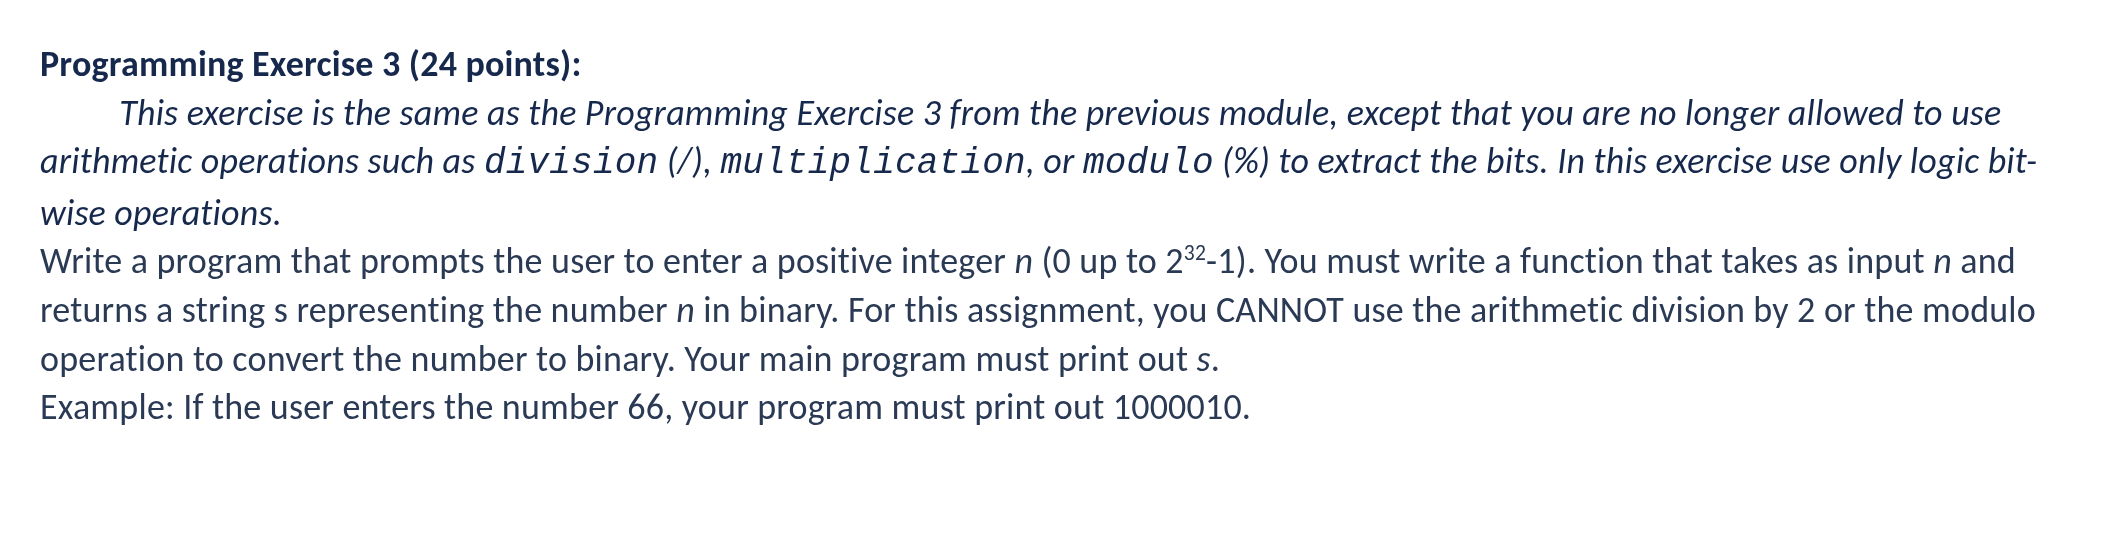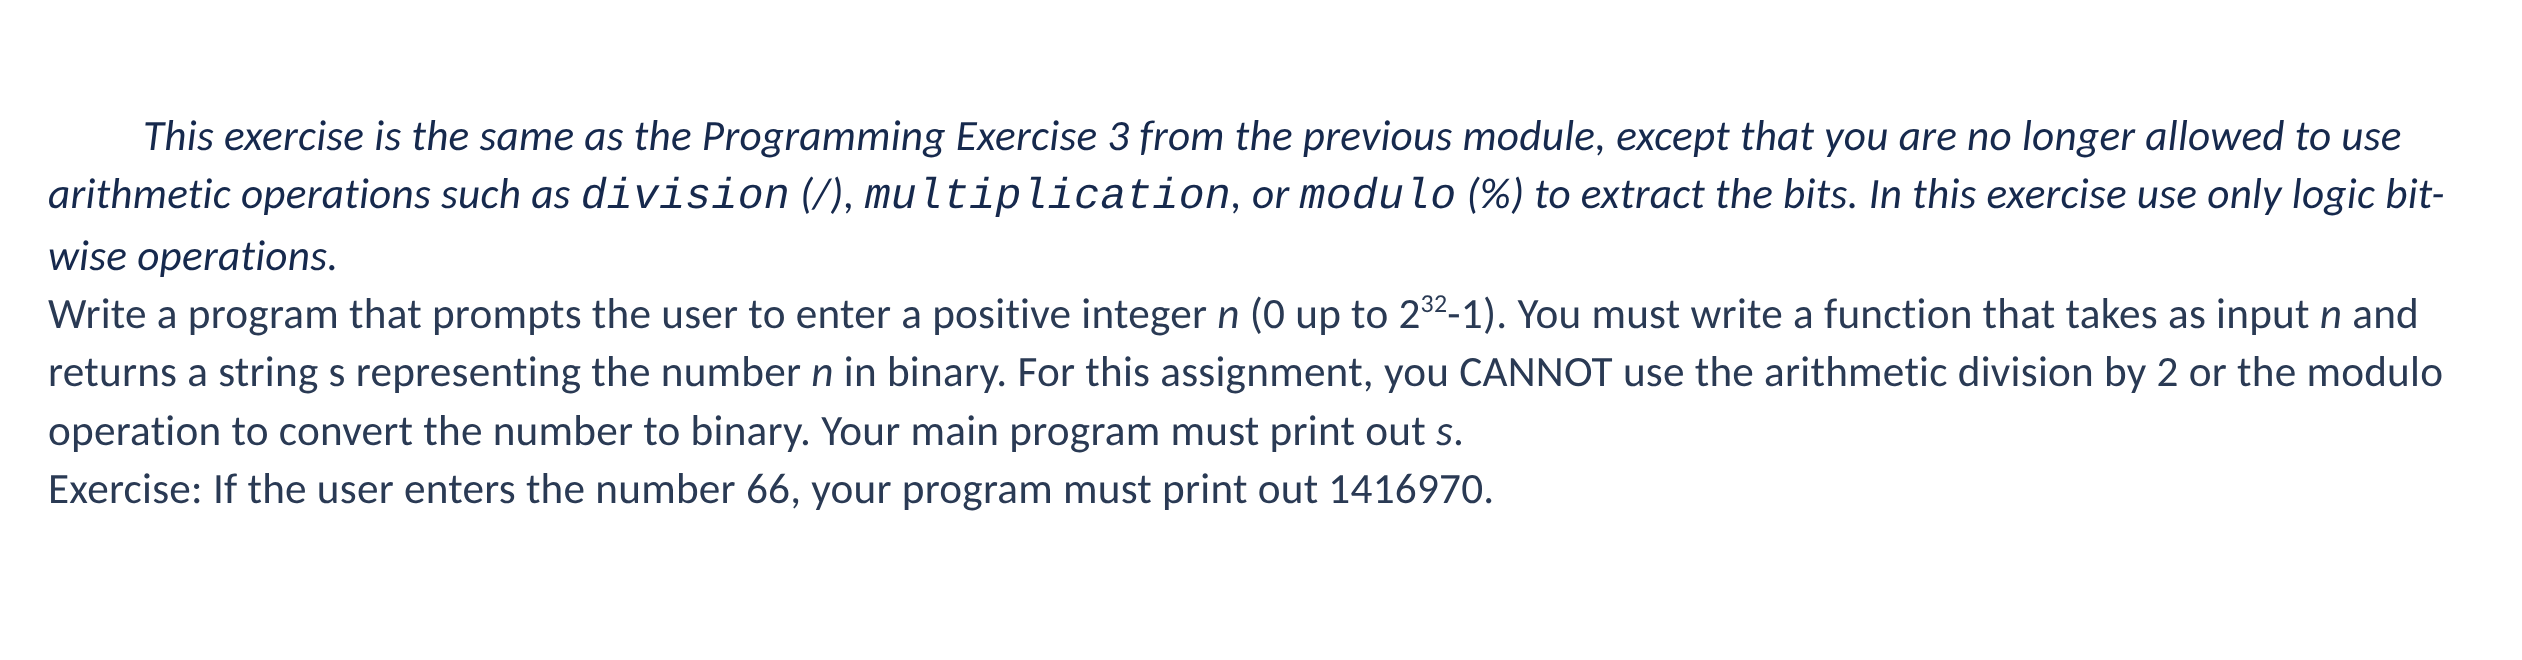--- a/index.html
+++ b/index.html
@@ -42,19 +42,19 @@
   sup {
     font-size: 0.6em;
     vertical-align: super;
     line-height: 0;
   }
 </style>
 </head>
 <body>
 
 <div class="para">
-  <br>
+  <span class="heading">Programming Exercise 3 (24 points):</span><br>
   <span class="italic-block">
     <span class="indent"></span><span>This exercise is the </span><span class="bold">same</span><span> as the Programming Exercise 3 from the previous module, except that you are no longer allowed to use arithmetic operations such as </span><span class="mono">division</span><span> (/), </span><span class="mono">multiplication</span><span>, or </span><span class="mono">modulo</span><span> (%) to extract the bits. In this exercise use only logic bit-wise operations.</span>
   </span><br>
   <span>Write a program that prompts the user to enter a positive integer </span><span class="bold" style="font-style:italic">n</span><span> (0 up to 2</span><sup>32</sup><span>-1). You must write a function that takes as input </span><span class="bold" style="font-style:italic">n</span><span> and returns a </span><span class="bold">string s</span><span> representing the number </span><span class="bold" style="font-style:italic">n</span><span> in binary. For this assignment, you </span><span class="bold">CANNOT use the arithmetic division by 2 or the modulo operation</span><span> to convert the number to binary. Your main program must print out </span><span class="bold" style="font-style:italic">s</span><span>.</span><br>
-  <span class="bold">Exercise</span><span>: If the user enters the number 66, your program must print out 1416970.</span>
+  <span class="bold">Example</span><span>: If the user enters the number 66, your program must print out 1000010.</span>
 </div>
 
 </body></html>

